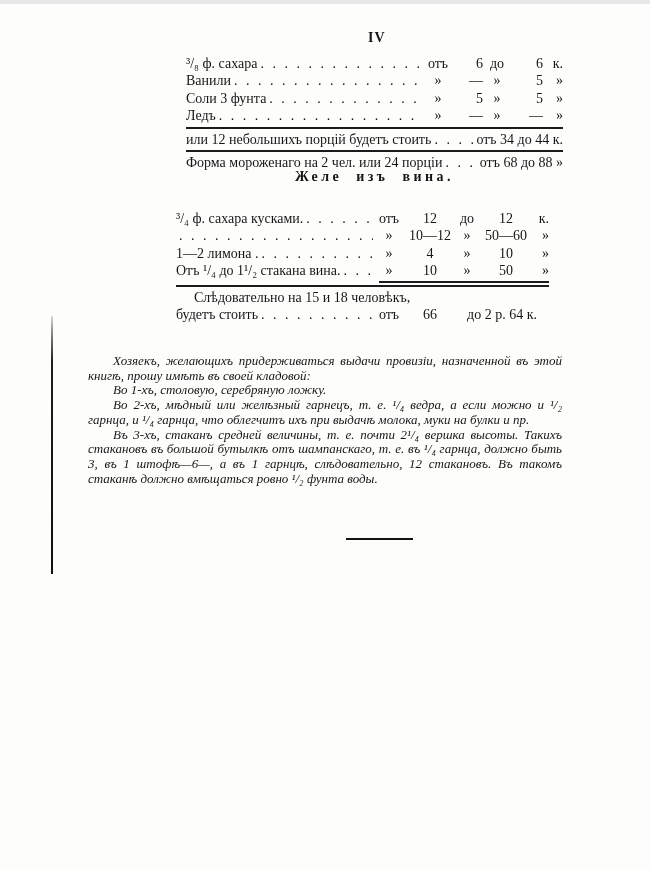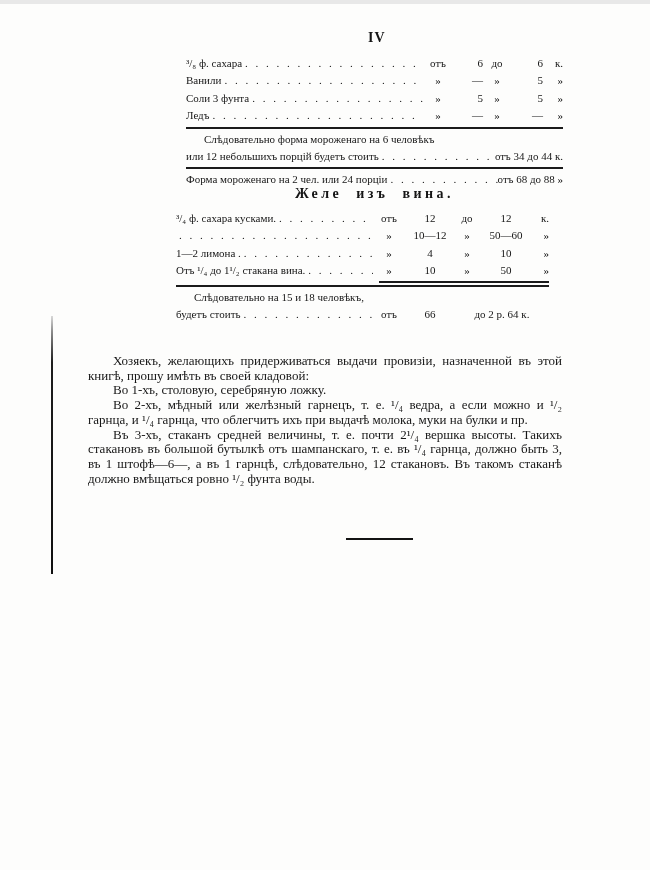--- a/index.html
+++ b/index.html
@@ -6,21 +6,21 @@
   .page {
     position:relative; width:650px; height:870px; margin:4px auto;
     background:#fdfdfc; color:#161616; overflow:hidden;
     font-family:"Liberation Serif","DejaVu Serif",serif;
   }
   .page-number {
     position:absolute; top:26px; left:368px;
     font-size:14px; font-weight:bold; letter-spacing:1px;
   }
   
-  .ptable { position:absolute; font-size:11px; }
+  .ptable { position:absolute; font-size:14px; }
   .t1 { top:51px; left:186px; width:377px; }
   .t2 { top:206px; left:176px; width:373px; }
   .trow { display:flex; line-height:17.4px; white-space:nowrap; }
   .lbl  { flex-shrink:0; }
   .leader { flex:1 1 auto; min-width:0; overflow:hidden; letter-spacing:2.5px; padding:0 3px; }
   .c1 { width:30px; text-align:center; flex-shrink:0; }
   .v1 { width:30px; text-align:right;  flex-shrink:0; }
   .c2 { width:28px; text-align:center; flex-shrink:0; }
   .v2 { width:32px; text-align:right;  flex-shrink:0; }
   .unit { width:20px; text-align:right; flex-shrink:0; }
@@ -30,28 +30,28 @@
   .t2 .v2 { width:54px; text-align:center; }
   .t2 .unit { width:16px; }
   .rest { width:94px; text-align:center; flex-shrink:0; }
   .price { flex-shrink:0; }
   .rule { height:2px; background:#1b1b1b; margin:2px 0 2px; }
   .partial-rule { height:2px; background:#1b1b1b; width:170px; margin:1px 0 1px auto; }
   .sumline1 { padding-left:18px; line-height:17px; }
   .subtotal { text-align:right; line-height:17px; }
   
   .section-title {
-    position:absolute; top:182px; left:186px; width:377px;
+    position:absolute; top:165px; left:186px; width:377px;
     text-align:center; font-weight:bold; font-size:14px;
     letter-spacing:3.5px; word-spacing:7px;
   }
   
   .body-text {
     position:absolute; top:350px; left:88px; width:474px;
-    font-size:13px; line-height:14.7px; text-align:justify;
+    font-size:13px; line-height:14.7px; text-align:justify;font-style:italic;
   }
   .body-text p { margin:0; text-indent:25px; }
   
   .artifact-vline {
     position:absolute; left:51px; top:312px; width:2px; height:258px;
     background:linear-gradient(180deg,#d9d9d9 0%,#8c8c8c 6%,#1d1d1d 18%,#101010 100%);
   }
   .end-divider {
     position:absolute; left:346px; top:534px; width:67px; height:2px;
     background:#131313;
@@ -95,21 +95,20 @@
     <div class="trow">
       <span class="lbl">Ледъ</span>
       <span class="leader">. . . . . . . . . . . . . . . . . . . . . . . . . . . . . . . . . . . . . . . .</span>
       <span class="c1">»</span>
       <span class="v1">—</span>
       <span class="c2">»</span>
       <span class="v2">—</span>
       <span class="unit">»</span>
     </div>
     <div class="rule"></div>
-    <div class="sumline1">Слѣдовательно форма мороженаго на 6 человѣкъ</div>
     <div class="trow">
       <span class="lbl">или 12 небольшихъ порцій будетъ стоить</span>
       <span class="leader">. . . . . . . . . . . . . . . . . . . . . . . . . . . . . . . . . . . . . . . .</span>
       <span class="price">отъ 34 до 44 к.</span>
     </div>
     <div class="rule"></div>
     <div class="trow">
       <span class="lbl">Форма мороженаго на 2 чел. или 24 порціи</span>
       <span class="leader">. . . . . . . . . . . . . . . . . . . . . . . . . . . . . . . . . . . . . . . .</span>
       <span class="price">отъ 68 до 88 »</span>

